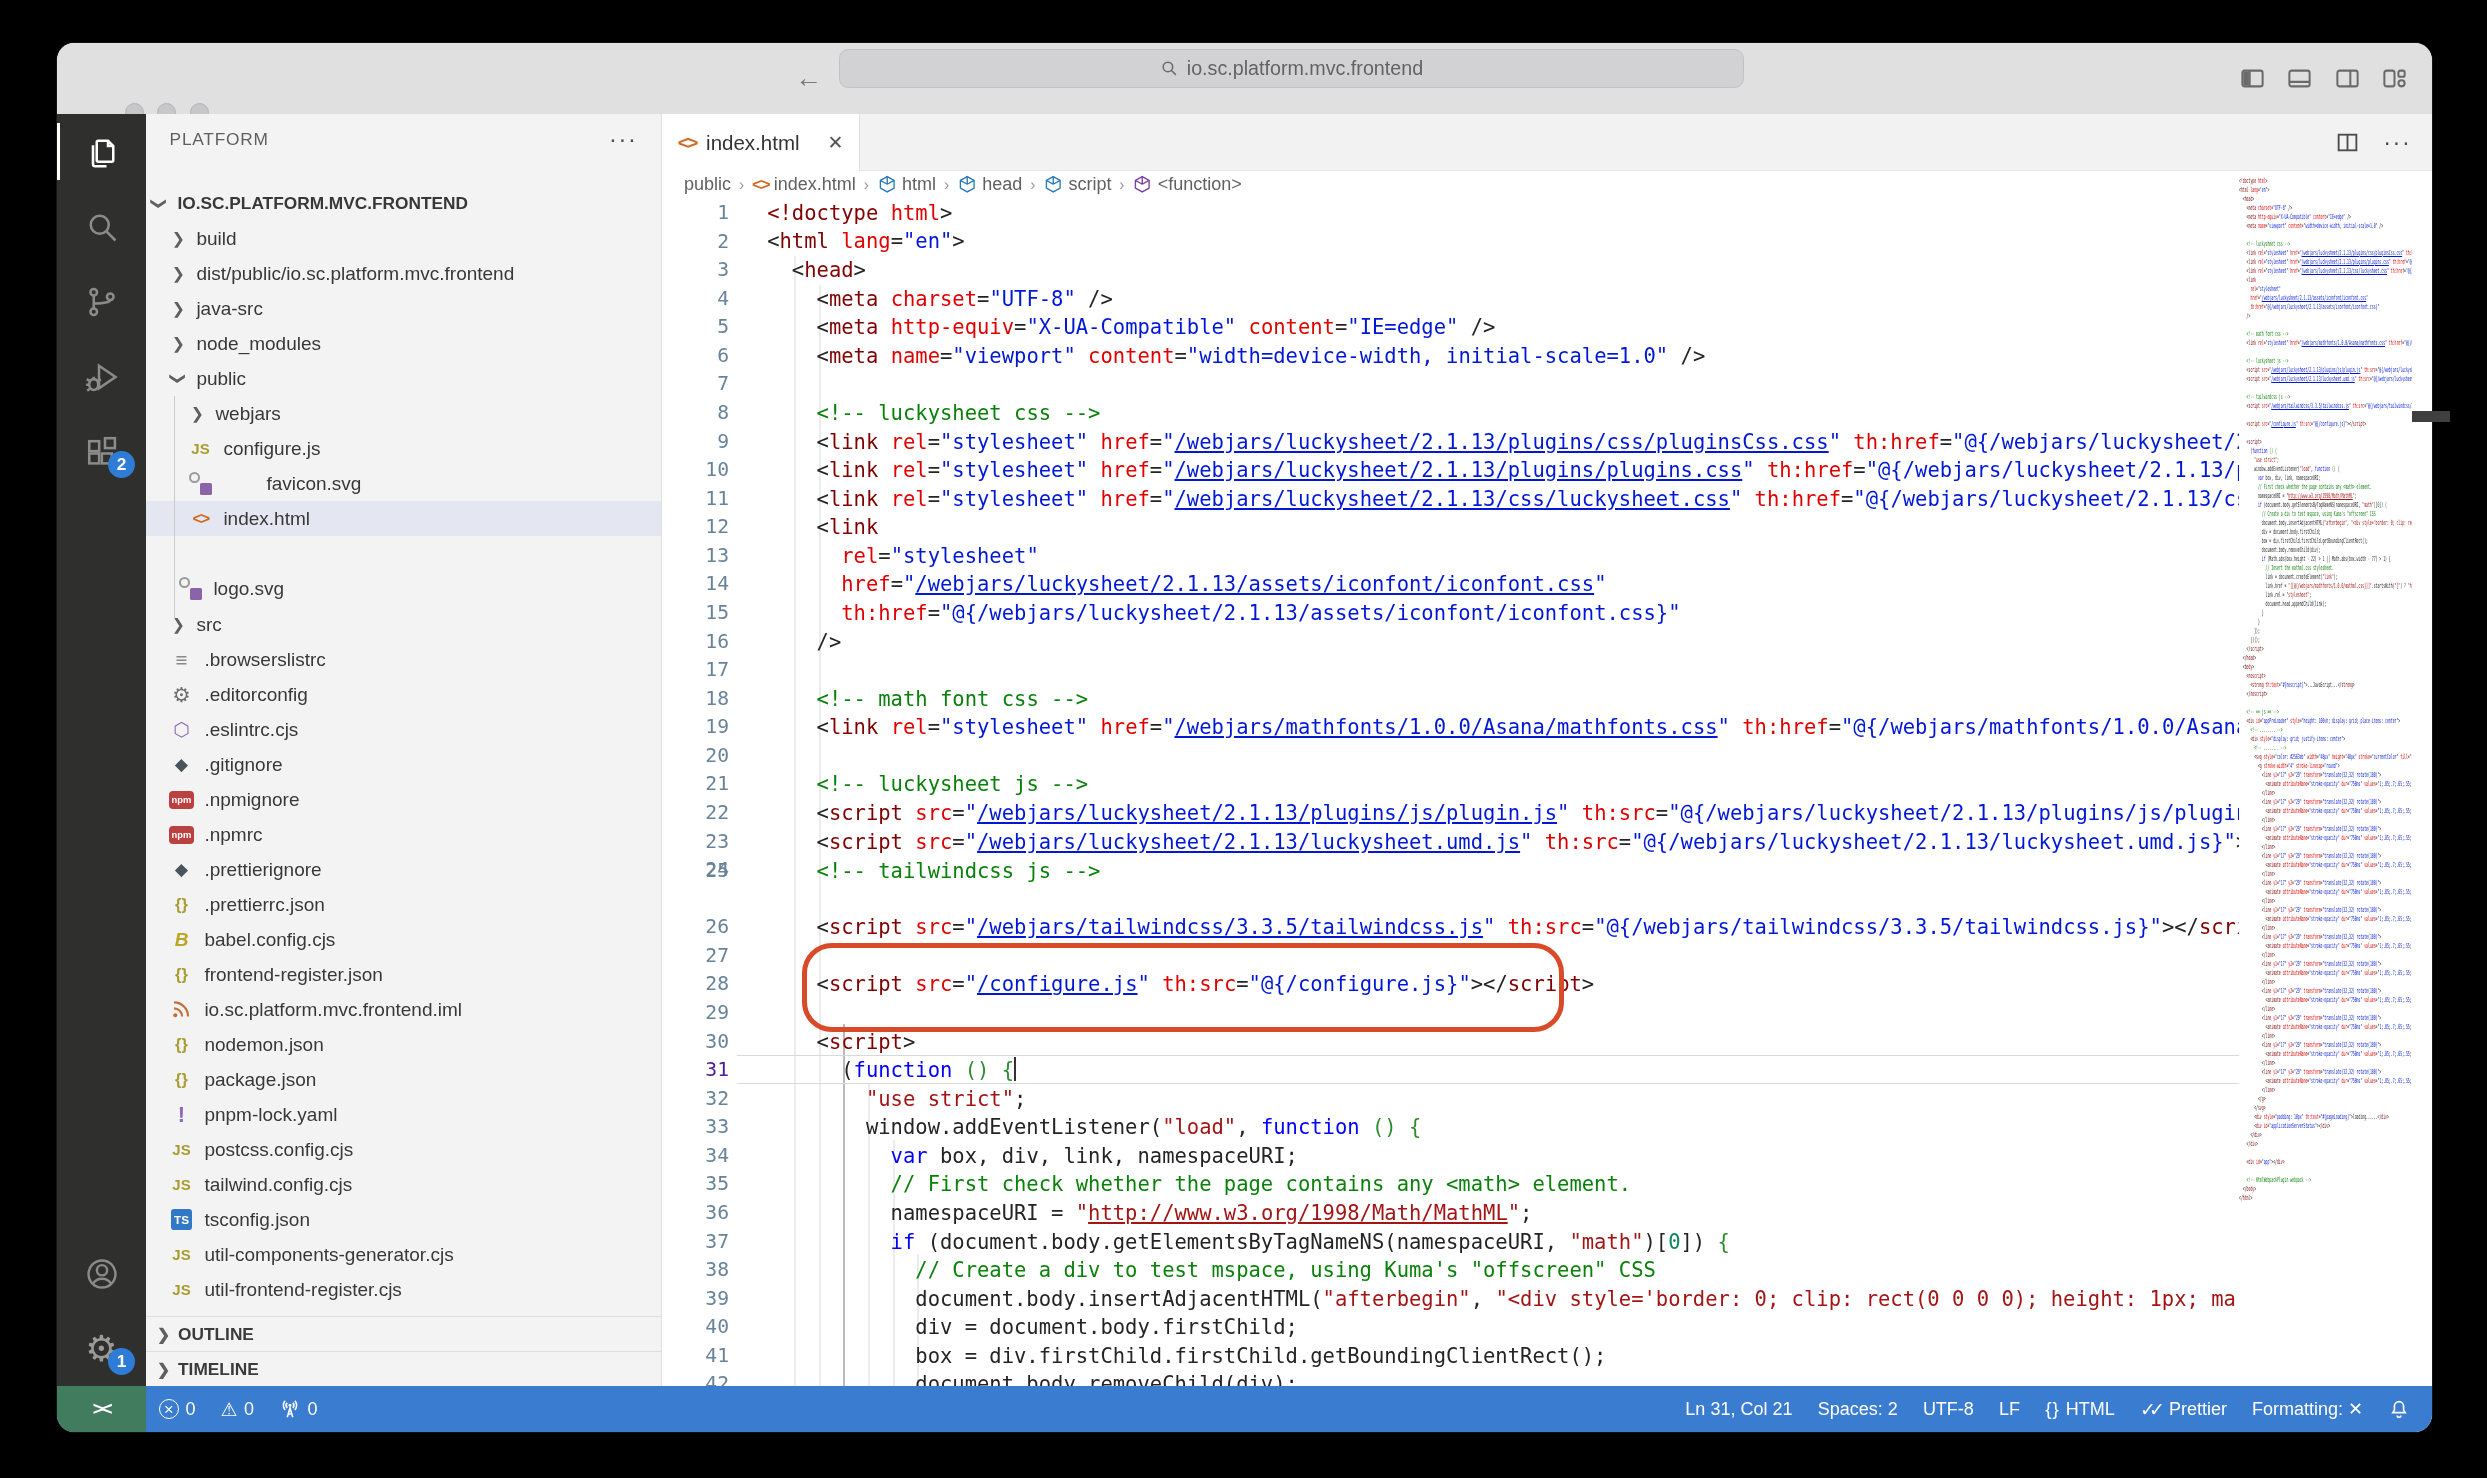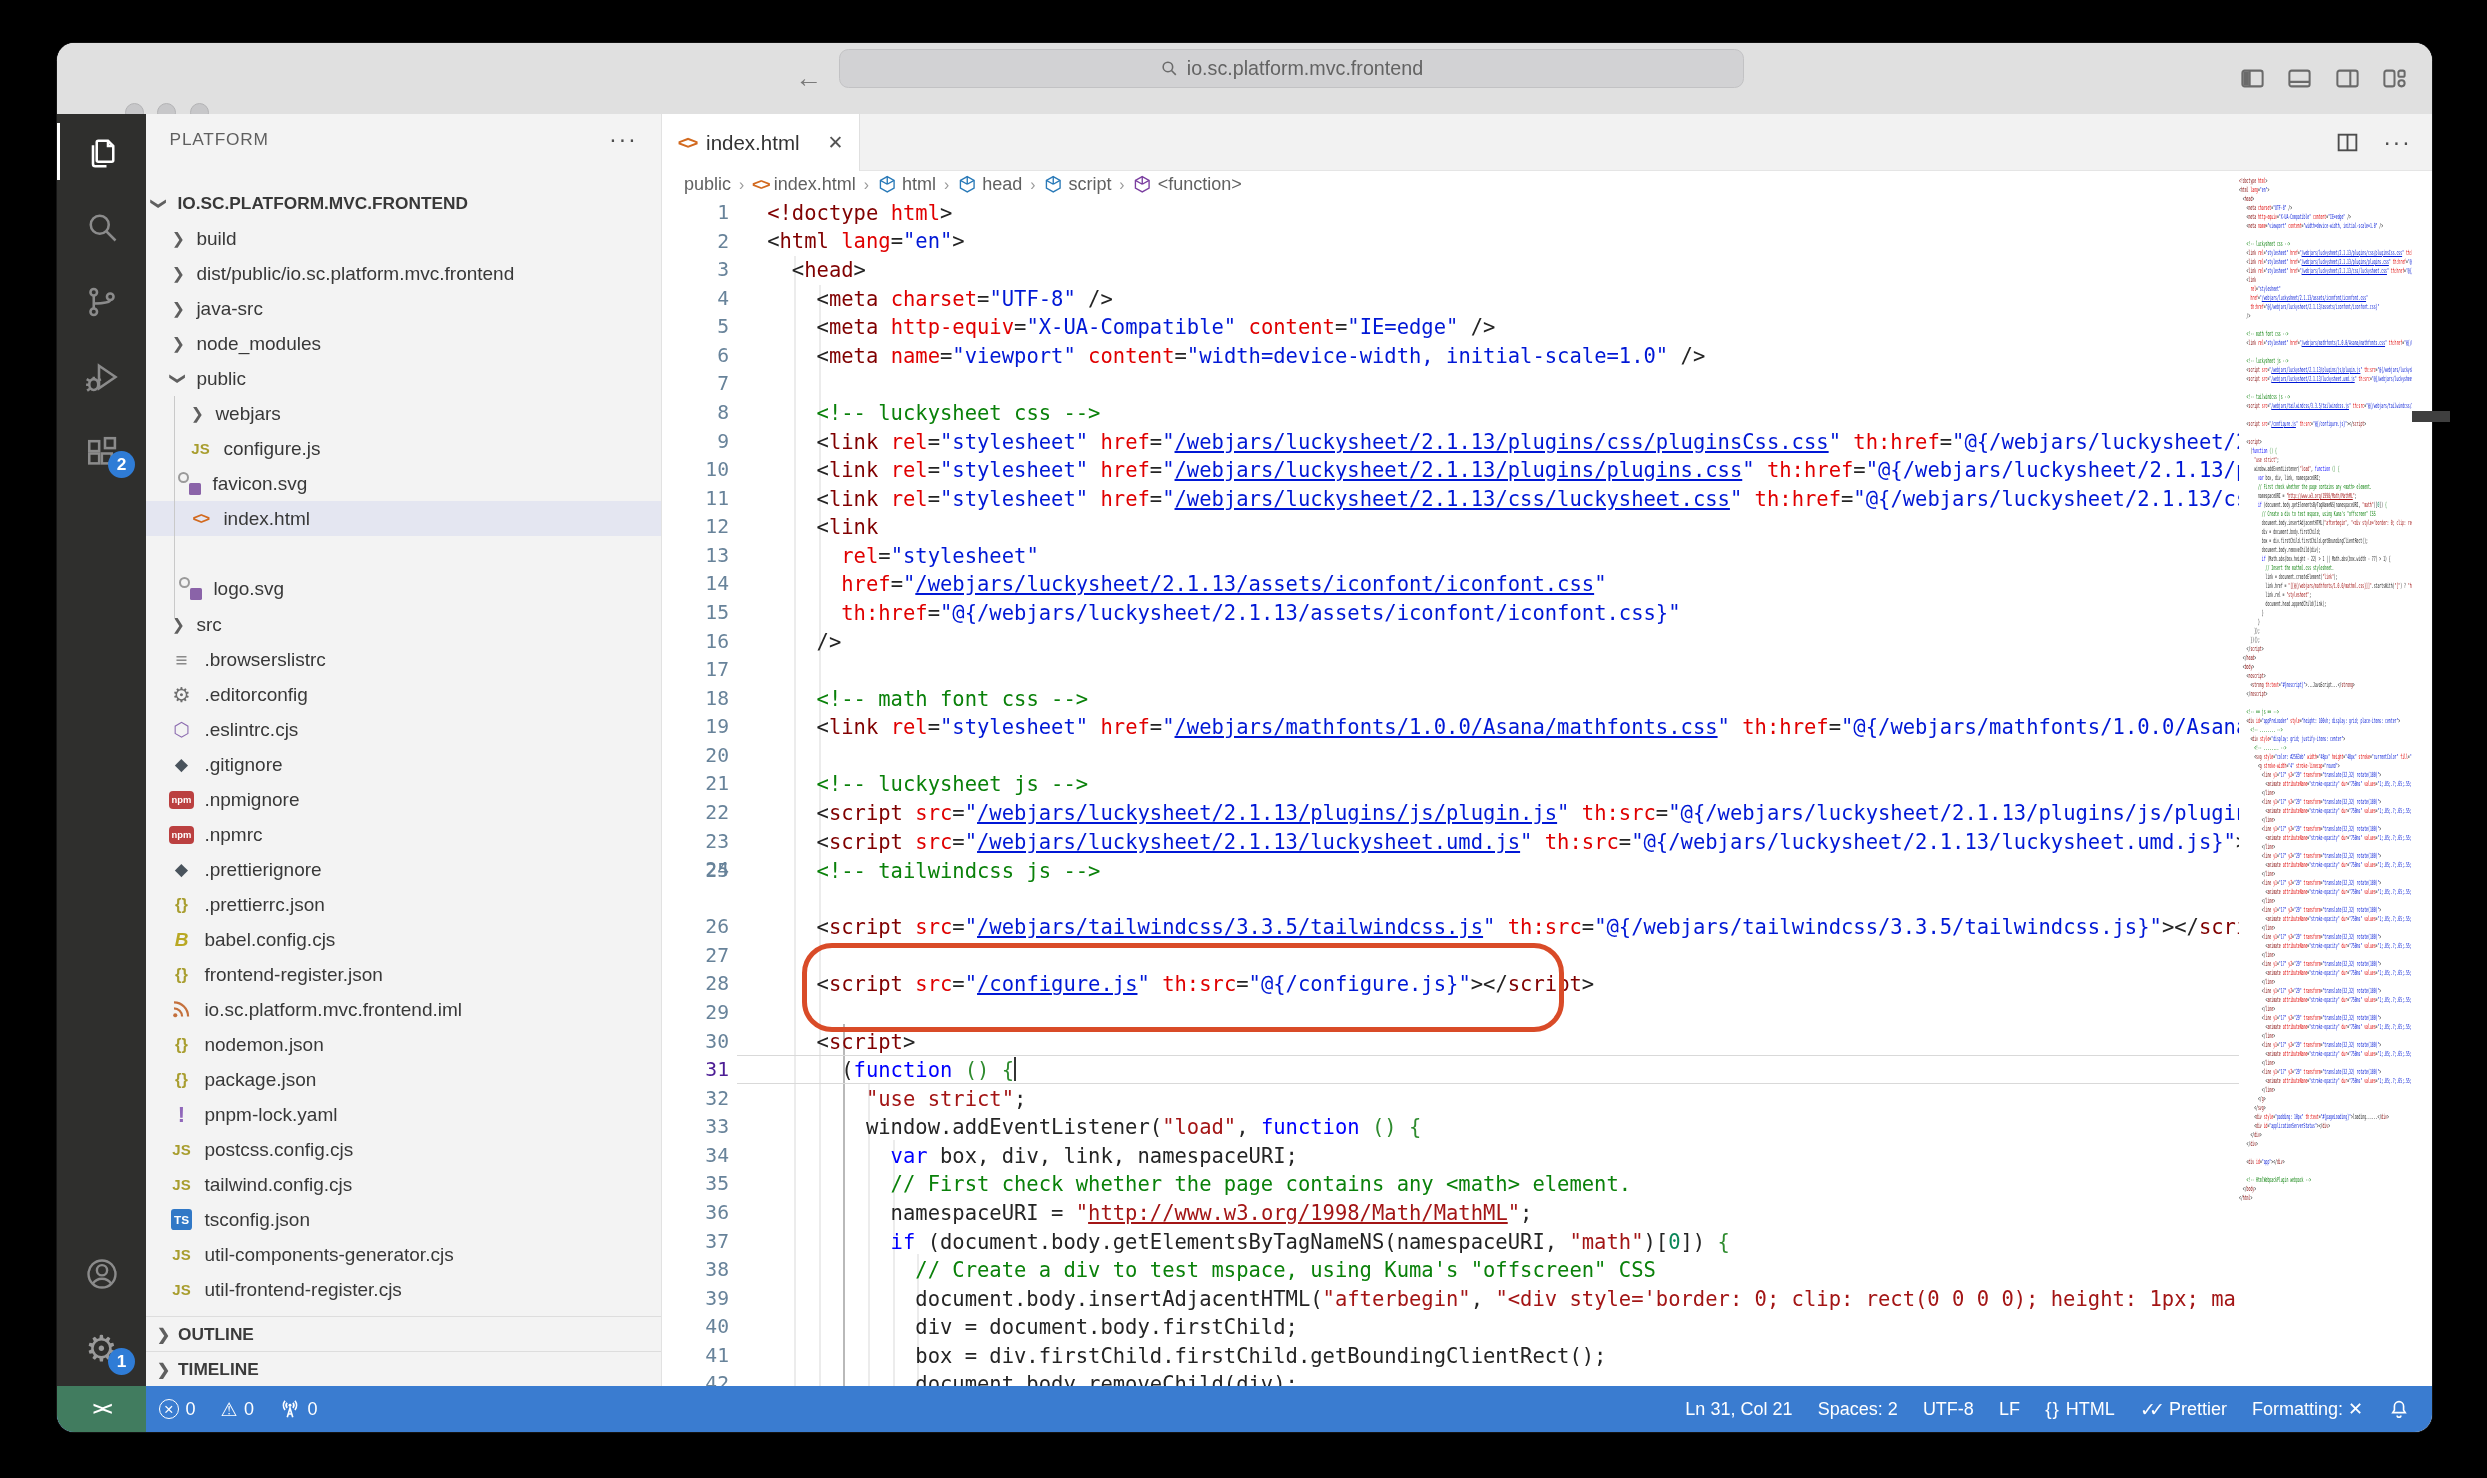--- a/index.html
+++ b/index.html
@@ -237,21 +237,21 @@
           </div>
           <div class="trow" style="top: 246px; padding-left: 41px;">
             <span class="chev ">❯</span>
             <span style="width:7.9px;display:inline-block"></span>
             <span style="">webjars</span>
           </div>
           <div class="trow" style="top: 281px; padding-left: 41px;">
             <span class="ficon fi-js">JS</span>
             <span style="">configure.js</span>
           </div>
-          <div class="trow" style="top: 316px; padding-left: 30px;">
+          <div class="trow" style="top: 316px; padding-left: 41px; gap: 43px;">
             <span class="ficon fi-svg"></span>
             <span style="">favicon.svg</span>
           </div>
           <div class="trow sel" style="top: 351px; padding-left: 41px;">
             <span class="ficon fi-html">&lt;&gt;</span>
             <span style="">index.html</span>
           </div>
           <div class="trow" style="top: 421px; padding-left: 31px;">
             <span class="ficon fi-svg"></span>
             <span style="">logo.svg</span>

